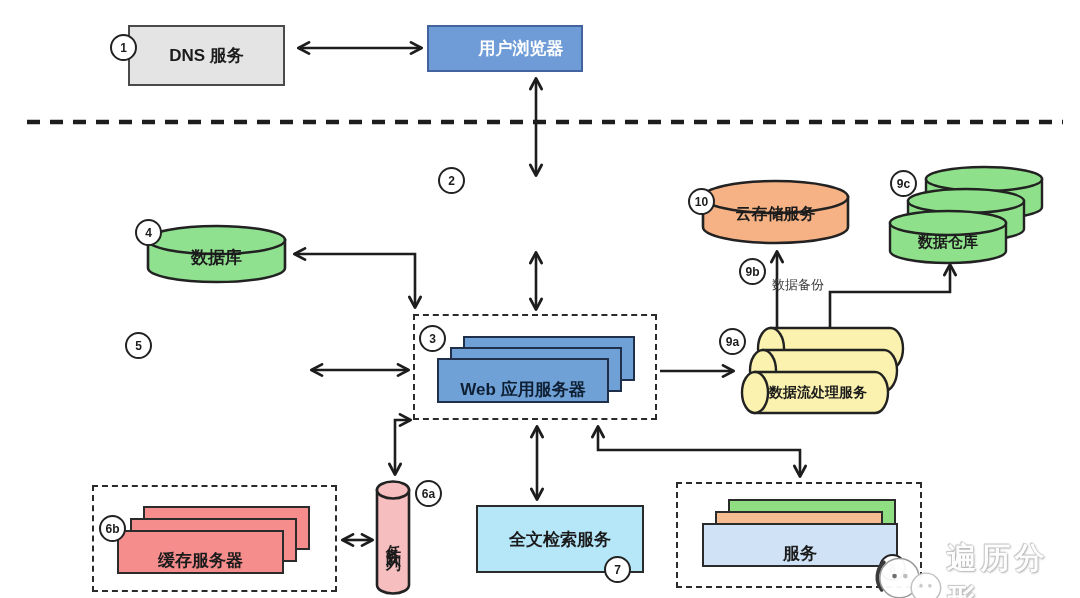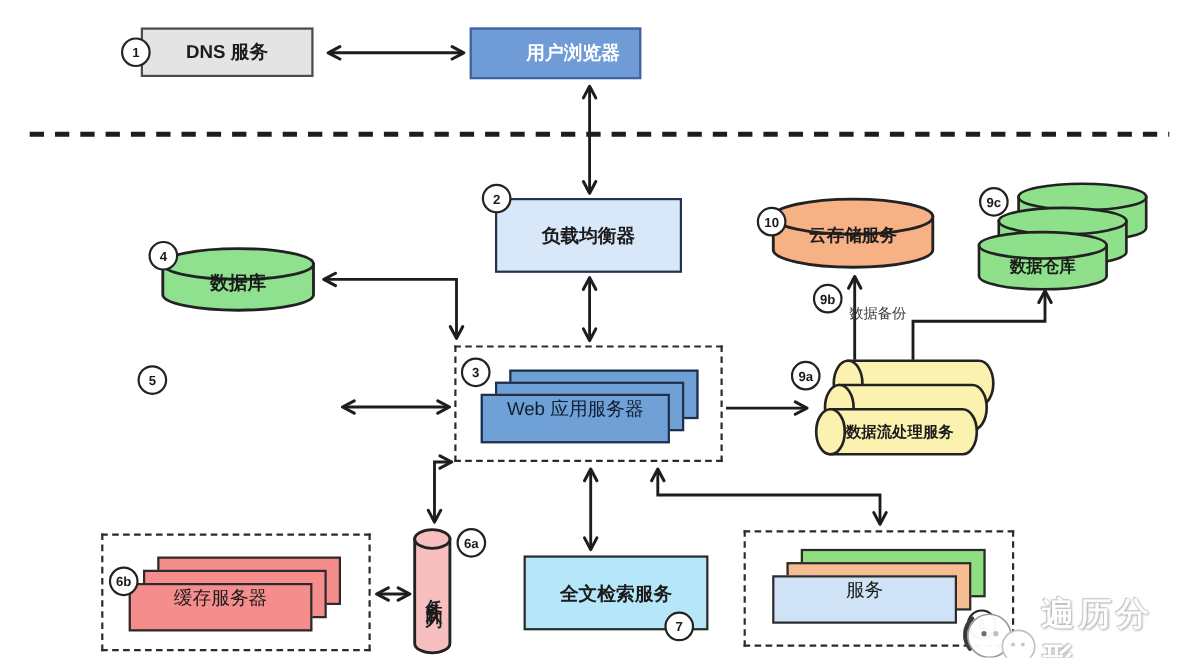--- a/index.html
+++ b/index.html
@@ -4,21 +4,21 @@
 <style>
   html,body{margin:0;padding:0;background:#ffffff;}
   #stage{
     position:relative;width:1080px;height:598px;background:#ffffff;overflow:hidden;
     font-family:"Liberation Sans","DejaVu Sans",sans-serif;color:#1b1b1b;
   }
   #wires{position:absolute;left:0;top:0;z-index:1;}
   .box{position:absolute;box-sizing:border-box;display:flex;align-items:center;justify-content:center;
        font-weight:bold;z-index:3;text-align:center;}
   .dashedbox{position:absolute;box-sizing:border-box;border:2.5px dashed #2b2b2b;z-index:2;background:transparent;}
-  .stack{position:absolute;box-sizing:border-box;z-index:3;display:flex;align-items:flex-start;justify-content:center;font-weight:normal;}
+  .stack{position:absolute;box-sizing:border-box;z-index:3;display:flex;align-items:flex-end;justify-content:center;font-weight:bold;}
   .badge{position:absolute;width:27px;height:27px;border-radius:50%;background:#fff;border:2.5px solid #222;
          box-sizing:border-box;display:flex;align-items:center;justify-content:center;
          font-weight:bold;font-size:12px;z-index:6;line-height:1;}
   .cyl-label{position:absolute;display:flex;align-items:center;justify-content:center;font-weight:bold;z-index:4;text-align:center;}
   .vtext{writing-mode:vertical-rl;text-orientation:upright;letter-spacing:4px;}
   .note{position:absolute;z-index:4;font-size:13px;color:#3c3c3c;font-weight:normal;}
   #watermark{position:absolute;left:870px;top:538px;z-index:8;display:flex;align-items:center;}
   #wm-text{font-size:30px;font-weight:bold;letter-spacing:4px;color:#fdfdfd;
            text-shadow:0 0 1px #9a9a9a,1px 1px 2px #b5b5b5,-1px -1px 1px #cccccc;}
 </style>
@@ -78,31 +78,28 @@
       <path d="M755,372 H875 A13,20.5 0 0,1 875,413 H755 Z" fill="#faf2ae"></path>
       <ellipse cx="755" cy="392.5" rx="13" ry="20.5" fill="#faf2ae"></ellipse>
     </g>
 
     <g stroke="#222" stroke-width="2.6">
       <path d="M377,490 V585 A16,8.5 0 0,0 409,585 V490 Z" fill="#f6bebe"></path>
       <ellipse cx="393" cy="490" rx="16" ry="8.5" fill="#f6bebe"></ellipse>
     </g>
   </svg>
 
-  <div class="box" style="left:128px;top:25px;width:157px;height:45px;background:#e4e4e4;border:2.5px solid #4a4a4a;font-size:17px;">
+  <div class="box" style="left:128px;top:25px;width:157px;height:61px;background:#e4e4e4;border:2.5px solid #4a4a4a;font-size:17px;">
     <span>DNS 服务</span>
   </div>
 
   <div class="box" style="left:427px;top:25px;width:156px;height:47px;background:#6f9cd6;border:2.5px solid #41639e;font-size:17px;color:#ffffff;padding-left:32px;">
     <span>用户浏览器</span>
   </div>
 
-  <div class="box" style="left:450px;top:180px;width:170px;height:68px;background:#d9e8f9;border:2.5px solid #23304e;font-size:17px;">
-    <span>负载均衡器</span>
-  </div>
 
   <div class="dashedbox" style="left:413px;top:314px;width:244px;height:106px;"></div>
   <div class="stack" style="left:463px;top:336px;width:172px;height:45px;background:#6fa0d6;border:2.5px solid #20304a;"></div>
   <div class="stack" style="left:450px;top:347px;width:172px;height:45px;background:#6fa0d6;border:2.5px solid #20304a;"></div>
   <div class="stack" style="left:437px;top:358px;width:172px;height:45px;background:#6fa0d6;border:2.5px solid #20304a;font-size:17px;color:#0e1f33;">
     <span>Web 应用服务器</span>
   </div>
 
 
   <div class="dashedbox" style="left:92px;top:485px;width:245px;height:107px;"></div>
@@ -112,21 +109,21 @@
     <span>缓存服务器</span>
   </div>
 
   <div class="box" style="left:452px;top:505px;width:168px;height:68px;background:#b5e7f9;border:2.5px solid #2b2b2b;font-size:17px;margin-left:24px;">
     <span>全文检索服务</span>
   </div>
 
   <div class="dashedbox" style="left:676px;top:482px;width:246px;height:106px;"></div>
   <div class="stack" style="left:728px;top:499px;width:168px;height:44px;background:#8fdf82;border:2.5px solid #2b2b2b;"></div>
   <div class="stack" style="left:715px;top:511px;width:168px;height:44px;background:#f6bd92;border:2.5px solid #2b2b2b;"></div>
-  <div class="stack" style="left:702px;top:523px;width:168px;height:44px;background:#cfe2f6;border:2.5px solid #2b2b2b;font-size:17px;">
+  <div class="stack" style="left:702px;top:523px;width:196px;height:44px;background:#cfe2f6;border:2.5px solid #2b2b2b;font-size:17px;">
     <span>服务</span>
   </div>
 
   <div class="cyl-label" style="left:148px;top:245px;width:137px;height:24px;font-size:17px;">数据库</div>
   <div class="cyl-label" style="left:703px;top:202px;width:145px;height:24px;font-size:16px;">云存储服务</div>
   <div class="cyl-label" style="left:890px;top:231px;width:116px;height:22px;font-size:15px;">数据仓库</div>
   <div class="cyl-label" style="left:757px;top:382px;width:122px;height:21px;font-size:14px;">数据流处理服务</div>
   <div class="cyl-label vtext" style="left:377px;top:500px;width:32px;height:80px;font-size:15px;">任务队列</div>
   <div class="note" style="left:772px;top:276px;">数据备份</div>
 

